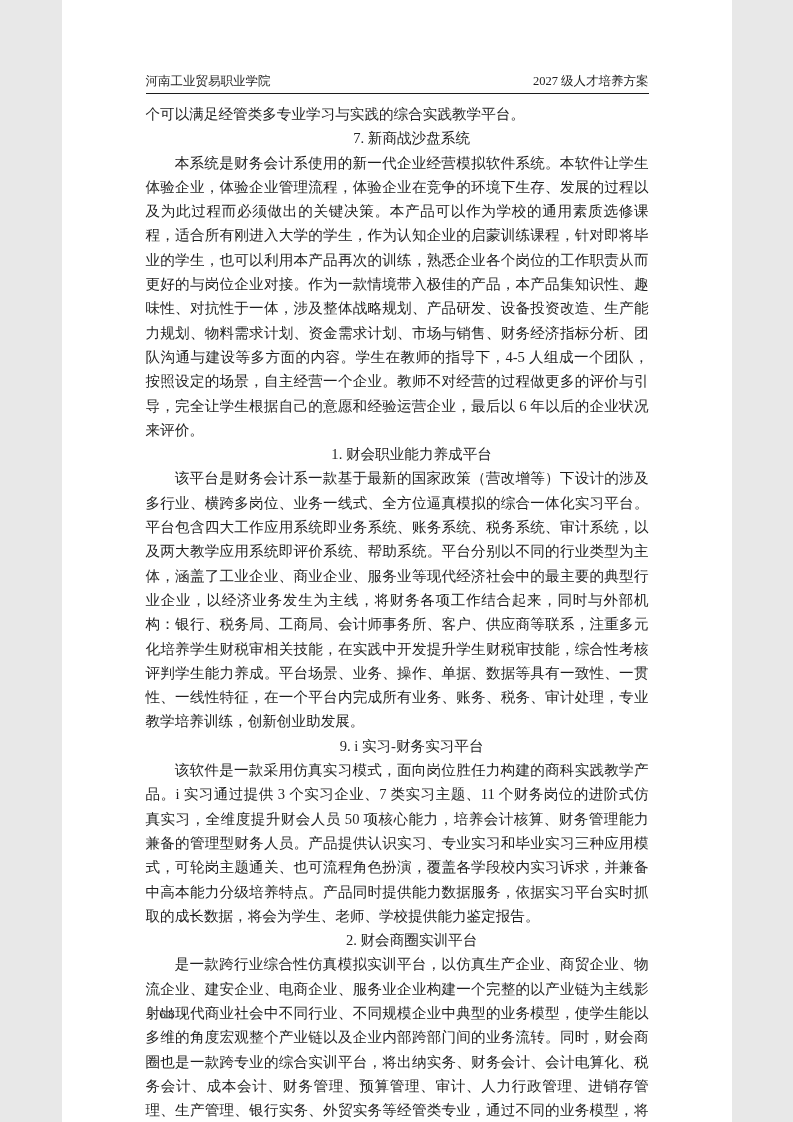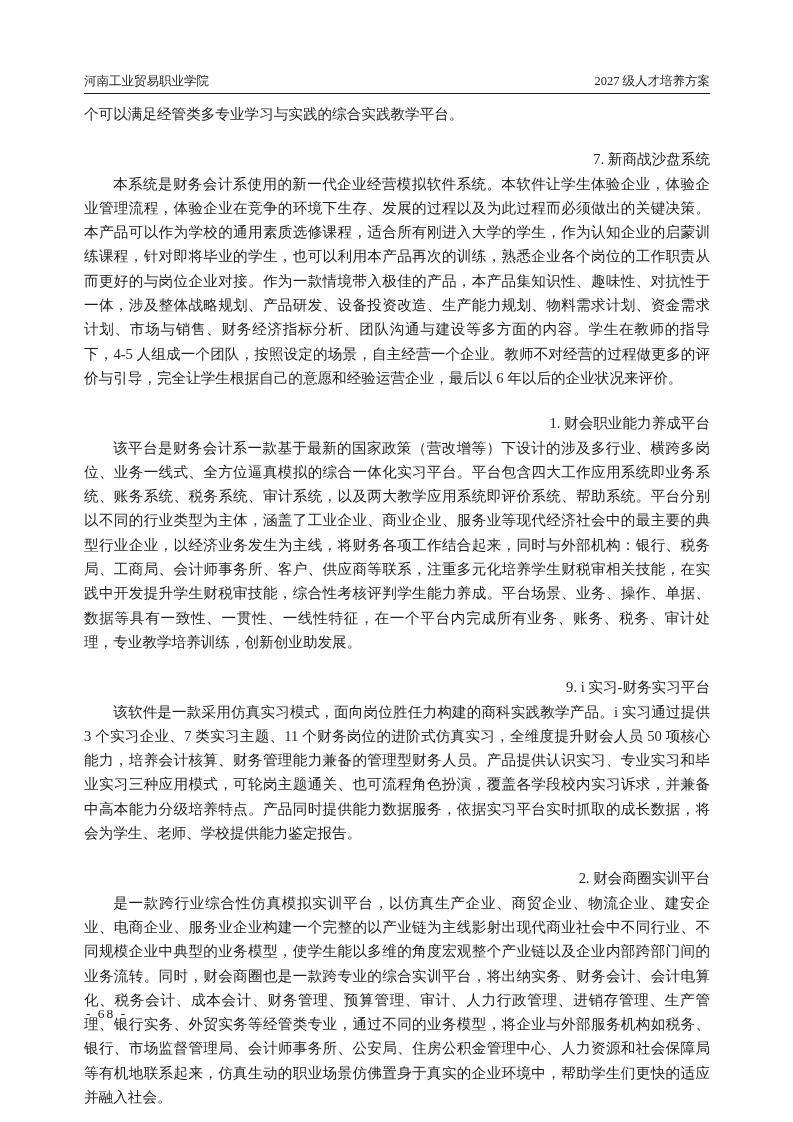--- a/index.html
+++ b/index.html
@@ -2,21 +2,21 @@
 <html><head>
 <meta charset="utf-8">
 <style>
   html, body {
     margin: 0;
     padding: 0;
     background: #e8e8e8;
   }
   .page {
     position: relative;
-    width: 793px;
+    width: 670px;
     height: 1122px;
     margin: 0 auto;
     background: #ffffff;
     font-family: "Liberation Serif", "DejaVu Serif", serif;
     color: #1f1f1f;
     overflow: hidden;
     box-sizing: border-box;
   }
   
   .doc-header {
@@ -43,22 +43,21 @@
     text-align: justify;
   }
   .doc-content p {
     margin: 0;
     text-indent: 2em;
   }
   .doc-content p.continuation {
     text-indent: 0;
   }
   .doc-content p.item-heading {
-    text-align: right;
-    margin-top: 21px;
+    text-align: center;
   }
   .section-heading {
     margin: 0;
     margin-top: 12px;
     padding-left: 2em;
     font-size: 16px;
     font-weight: 700;
     font-family: "Liberation Sans", "DejaVu Sans", sans-serif;
     letter-spacing: 0.5px;
     text-align: center;

